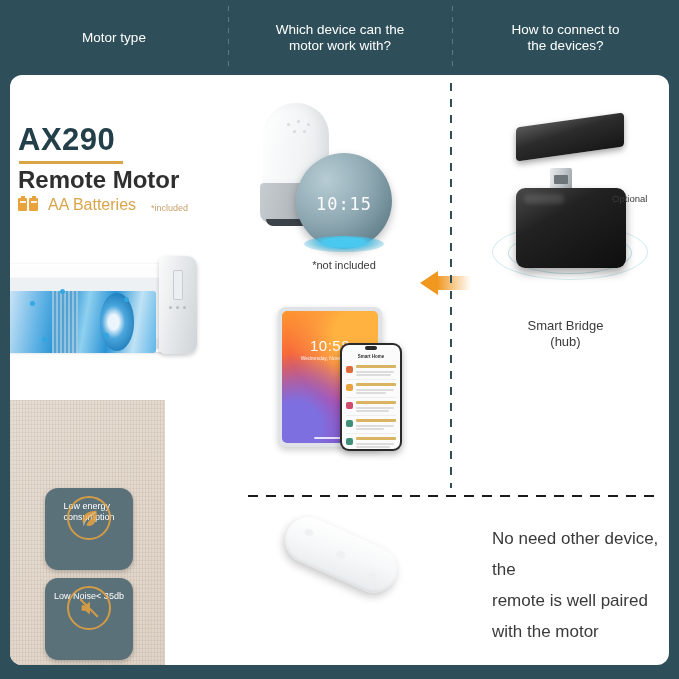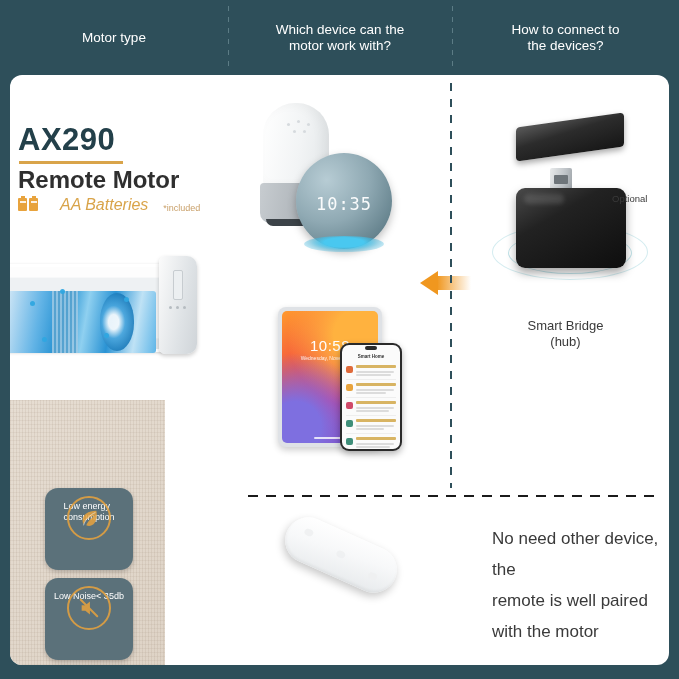--- a/index.html
+++ b/index.html
@@ -41,21 +41,21 @@
   
   .left{position:absolute;left:0;top:0;width:228px;height:590px;}
   .title-wrap{position:absolute;left:8px;top:48px;width:210px;}
   .sku{font-size:31px;font-weight:bold;color:#23404a;letter-spacing:.5px;line-height:34px;}
   .rule{width:104px;height:2.5px;background:#d9a44a;margin:4px 0 2px 1px;}
   .ptype{font-size:24px;color:#2f2f2f;line-height:28px;font-weight:700;}
   .batt{display:flex;align-items:center;gap:2px;margin-top:2px;}
   .batt-ico{display:inline-block;width:9px;height:13px;position:relative;background:#e8a33d;border-radius:1px;}
   .batt-ico:before{content:"";position:absolute;left:2.5px;top:-2.5px;width:4px;height:2.5px;background:#e8a33d;}
   .batt-ico:after{content:"";position:absolute;left:1.5px;top:3px;width:6px;height:1.5px;background:#fff;opacity:.85;}
-  .batt-txt{font-size:16px;color:#d9a44a;margin-left:20px;font-style:italic;}
+  .batt-txt{font-size:16px;color:#d9a44a;margin-left:8px;}
   .batt-sub{font-size:9px;color:#c9a06a;margin-left:13px;position:relative;top:3px;}
 
   
   .texture{position:absolute;left:0;top:325px;width:155px;height:265px;
     background:
       repeating-linear-gradient(90deg, rgba(150,130,110,.13) 0 1px, transparent 1px 3px),
       repeating-linear-gradient(0deg, rgba(150,130,110,.10) 0 1px, transparent 1px 4px),
       linear-gradient(135deg,#e6ddd2,#ded3c6);
   }
 
@@ -272,24 +272,25 @@
           <i style="left:44px;top:20px;"></i>
             <i style="left:30px;top:27px;"></i>
           <i style="left:40px;top:27px;"></i>
         </div>
         <div class="base"></div>
         <div class="foot"></div>
       </div>
 
       <div class="dot4">
         <div class="ball"></div>
-        <div class="clock">10:35</div>
+        <div class="clock">10:15</div>
         <div class="glow"></div>
       </div>
 
+      <div class="notinc">*not included</div>
 
       <div class="tabwrap">
         <div class="tablet">
           <div class="scr">
             <div class="t-time">10:58</div>
             <div class="t-date">Wednesday, November 18</div>
             <div class="t-bar"></div>
           </div>
         </div>
         <div class="phone">

